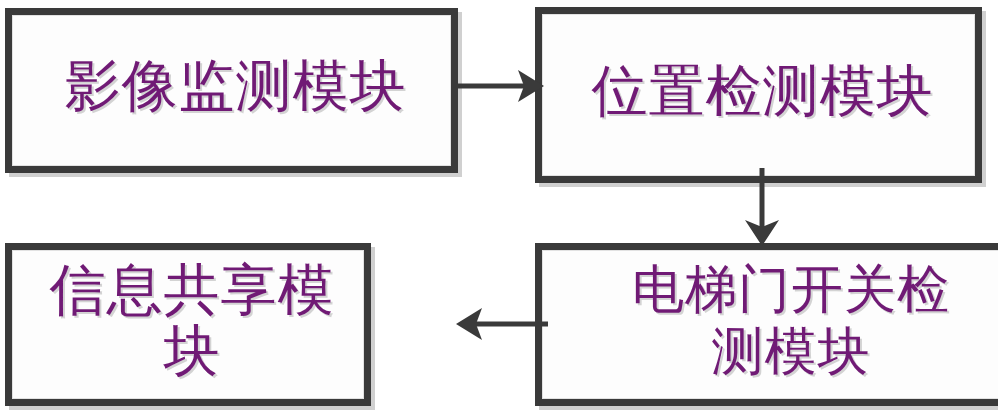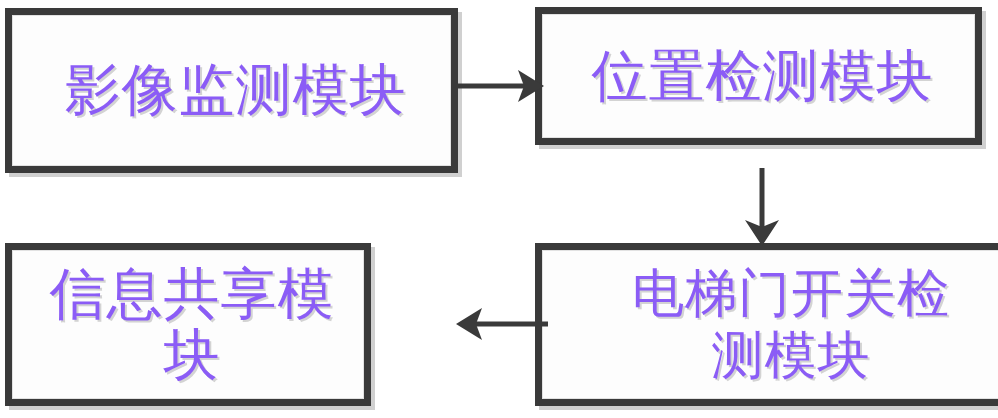--- a/index.html
+++ b/index.html
@@ -32,37 +32,37 @@
     box-sizing: border-box;
     width: 100%;
     height: 100%;
     border: 1px solid #e2e2e2;
     display: flex;
     align-items: center;
     justify-content: center;
     padding: 0 6px;
   }
   .node-label {
-    color: #8b5cf6;
-    font-family: Liberation Sans, sans-serif;
+    color: #701a75;
+    font-family: Liberation Mono, monospace;
     font-size: 56px;
     line-height: 1.08;
     letter-spacing: 1px;
     white-space: pre-line;
     text-shadow: 2px 2px 0 rgba(160,160,160,0.45);
     margin-left: 8px;
   }
   .node-label.two-line {
     font-size: 52px;
     line-height: 1.18;
   }
 
   
   #node-image-monitor   { left: 5px;   top: 8px;   width: 453px; height: 165px; }
-  #node-position-detect { left: 535px; top: 7px;   width: 447px; height: 138px; }
+  #node-position-detect { left: 535px; top: 7px;   width: 447px; height: 176px; }
   #node-door-switch     { left: 535px; top: 243px; width: 504px; height: 163px; }
   #node-info-share      { left: 5px;   top: 243px; width: 366px; height: 163px; }
 
   .connector {
     position: absolute;
     overflow: visible;
   }
   .connector svg { display: block; overflow: visible; }
 
   #connector-image-to-position { left: 452px; top: 62px;  width: 96px;  height: 48px; }

